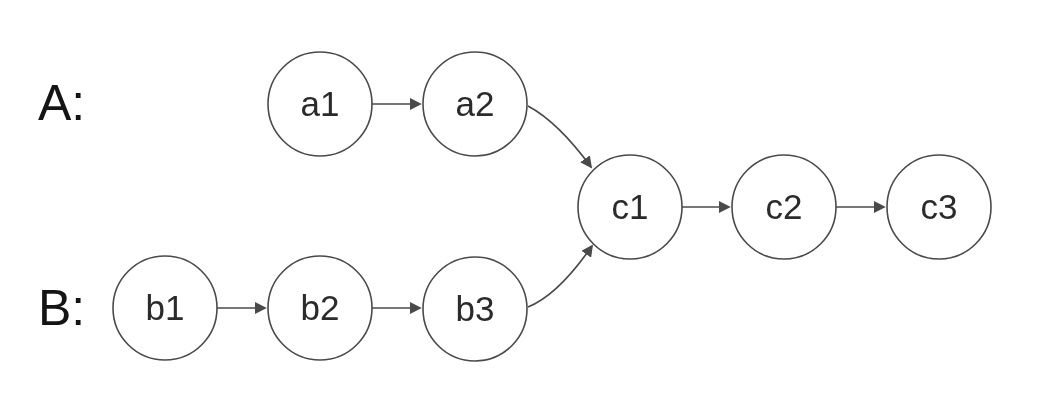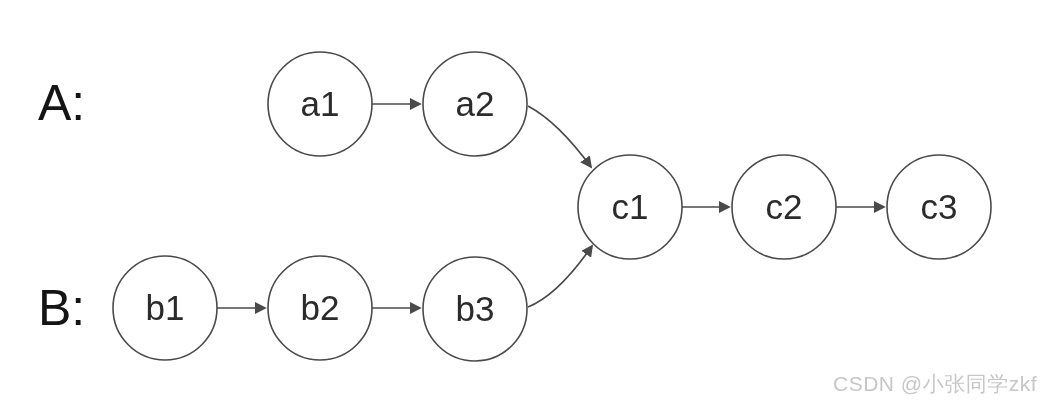--- a/index.html
+++ b/index.html
@@ -96,14 +96,13 @@
     <g class="node">
       <circle cx="320" cy="308" r="52"></circle>
       <text x="320" y="320">b2</text>
     </g>
     <g class="node">
       <circle cx="475" cy="309" r="52"></circle>
       <text x="475" y="321">b3</text>
     </g>
   </svg>
 
-  <div class="watermark">CSDN @小张同学zkf</div>
 </div>
 
 </body></html>

